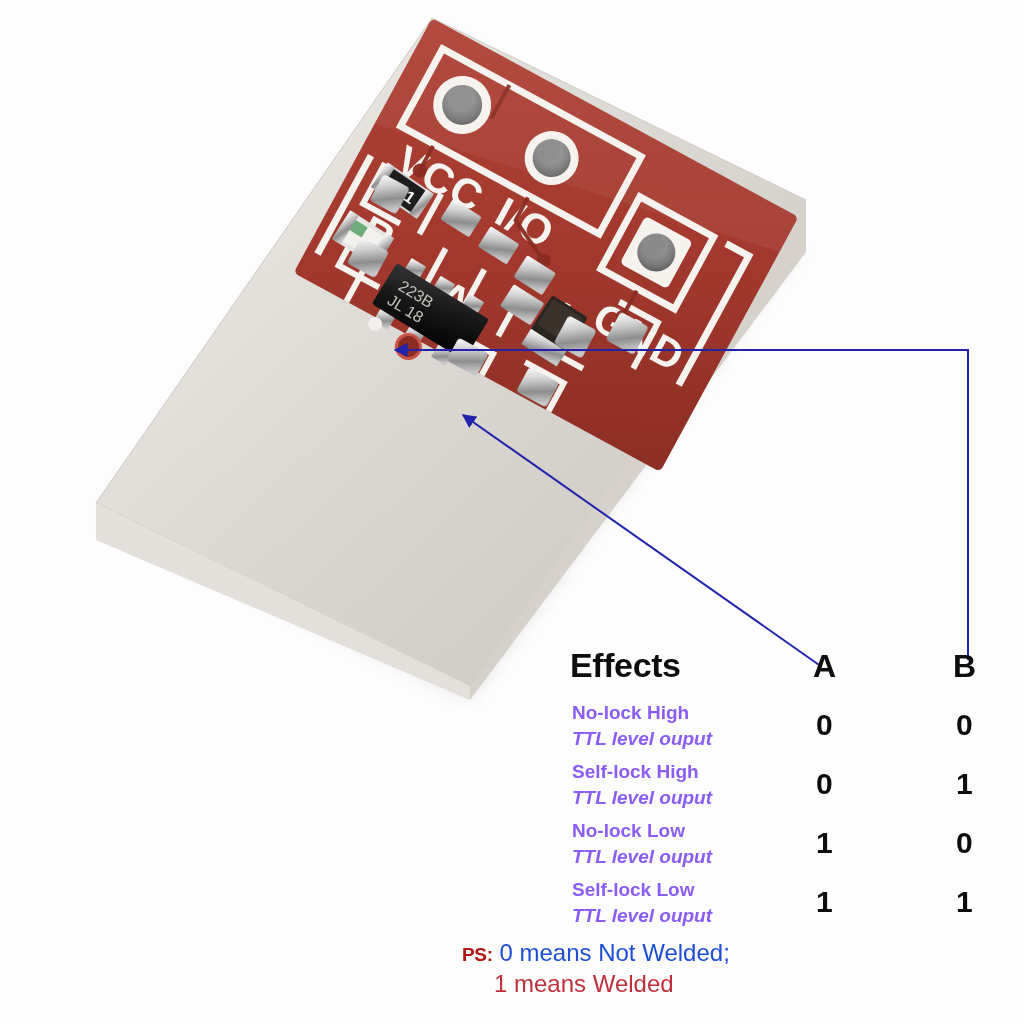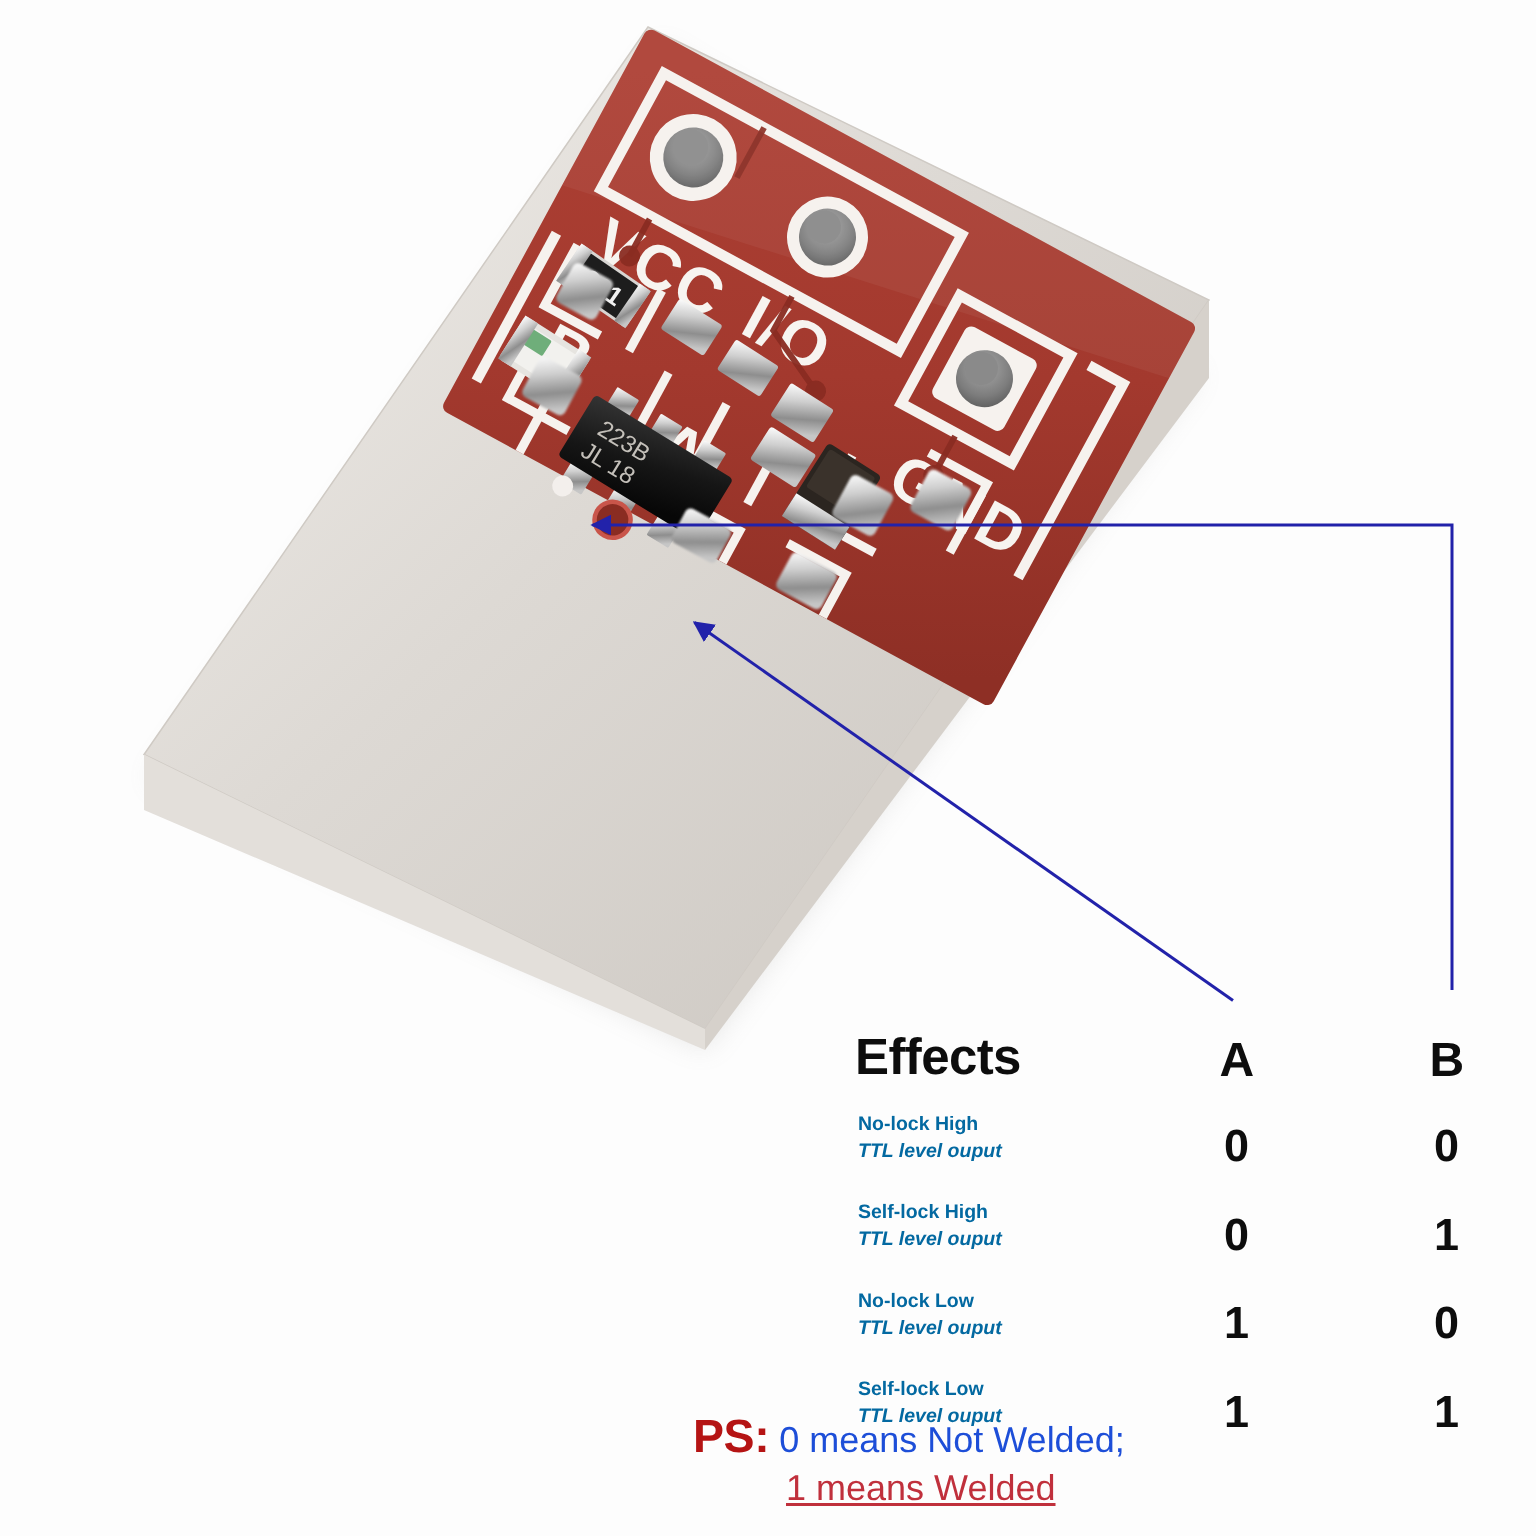--- a/index.html
+++ b/index.html
@@ -17,64 +17,63 @@
   #pcb-photo svg{display:block;}
 
   
   #callouts{position:absolute;left:0;top:0;width:1024px;height:1024px;pointer-events:none;}
 
   
   #effects-table{
     position:absolute;
     left:560px; top:650px;
     width:440px;
-    margin-top:40px;
   }
   .tbl-head{
     position:relative;height:46px;
   }
   .tbl-title{
     position:absolute;left:10px;top:-4px;
     font-size:34px;font-weight:bold;color:#0d0d0d;
     letter-spacing:-0.4px;
   }
   .col-a-head, .col-b-head{
     position:absolute;top:-2px;
     font-size:32px;font-weight:bold;color:#0d0d0d;
   }
   .col-a-head{left:253px;}
   .col-b-head{left:393px;}
 
   .row{position:relative;height:59px;}
   .row-label{
     position:absolute;left:12px;top:4px;
-    font-size:13px;font-weight:bold;color:#0369a1;
+    font-size:19px;font-weight:bold;color:#8b5cf6;
     line-height:1.35;
     white-space:nowrap;
   }
   .row-label .l2{display:block;font-style:italic;}
   .cell-a,.cell-b{
     position:absolute;top:12px;
     font-size:30px;font-weight:bold;color:#0d0d0d;
   }
   .cell-a{left:256px;}
   .cell-b{left:396px;}
 
   
   #ps-note{
     position:absolute;left:462px;top:938px;
     width:520px;
     font-size:24px;line-height:1.28;
   }
   #ps-note .ps-label{
-    font-weight:bold;color:#b51414;font-size:31px;
+    font-weight:bold;color:#b51414;font-size:19px;
     letter-spacing:-0.3px;
   }
   #ps-note .ps-body{color:#1d4ed8;}
-  #ps-note .ps-line2{display:block;margin-left:62px;color:#c0303c;text-decoration:underline;}
+  #ps-note .ps-line2{display:block;margin-left:32px;color:#c0303c;}
 </style>
 </head>
 <body>
 
 <div class="stage">
 
   <div id="pcb-photo">
     <svg width="900" height="720" viewBox="0 0 900 720" xmlns="http://www.w3.org/2000/svg">
       <defs>
         <linearGradient id="edgeGrad" x1="0" y1="0" x2="1" y2="1">

